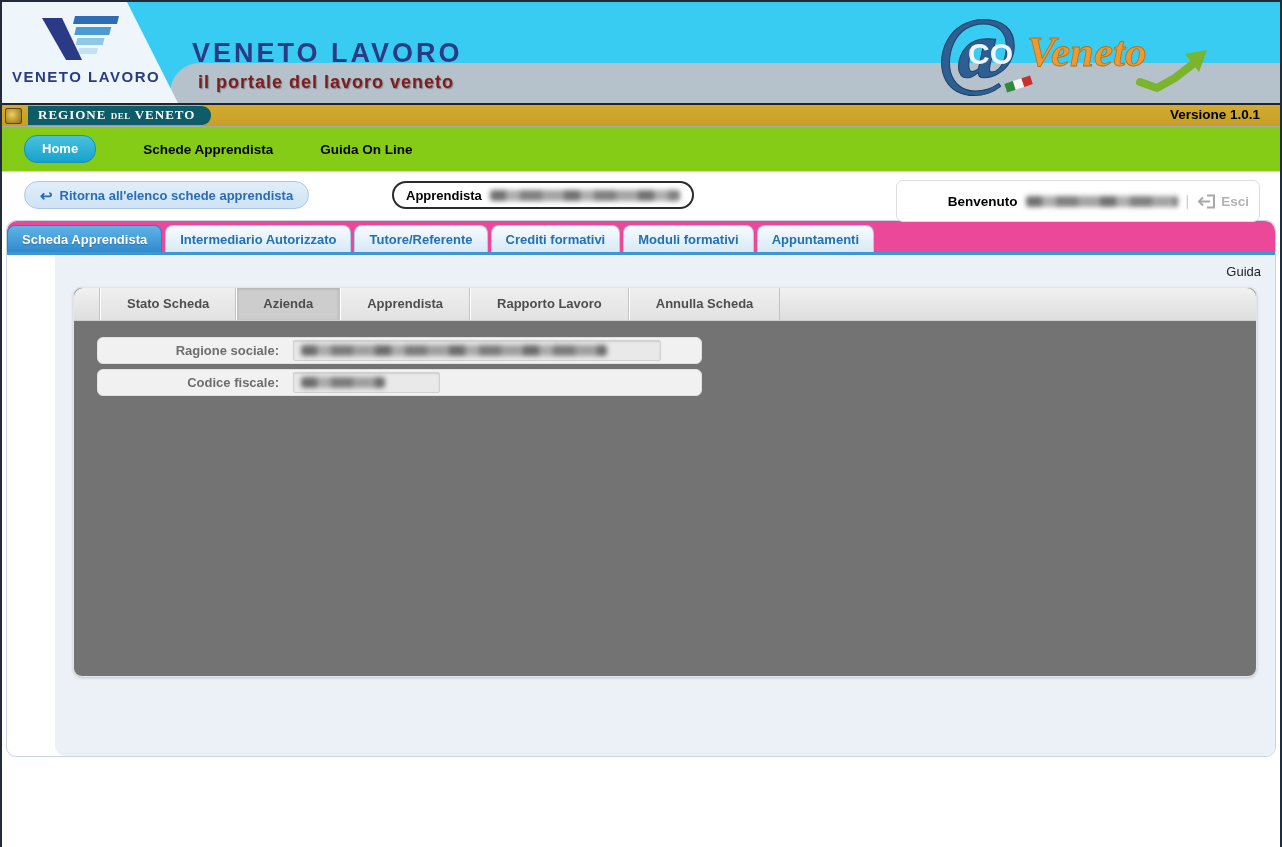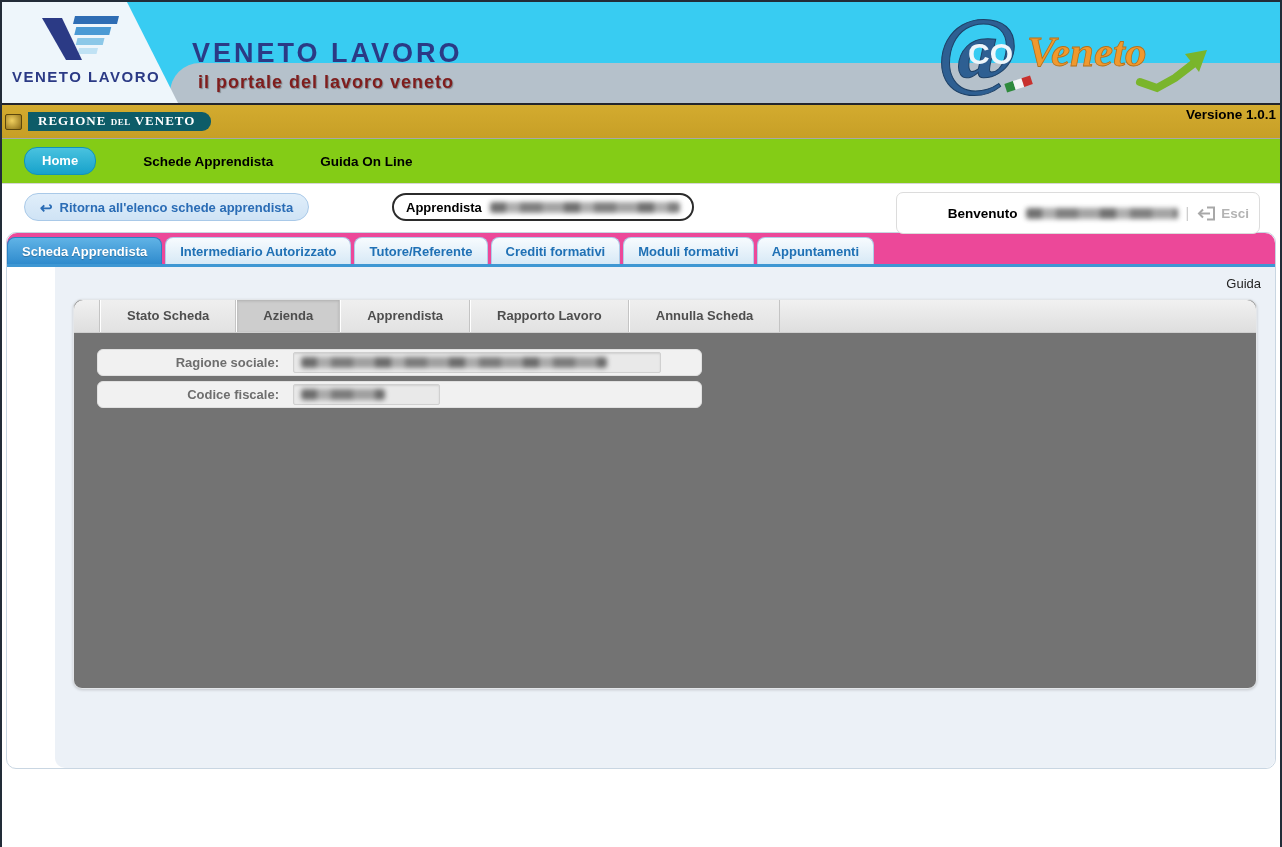--- a/index.html
+++ b/index.html
@@ -10,25 +10,25 @@
   .masthead { position:relative; height:101px; background:#38ccf2; overflow:hidden; }
   .gray-band { position:absolute; left:168px; right:0; bottom:0; height:40px; background:#b5c1cb; border-top-left-radius:30px; }
   .logo-box { position:absolute; left:0; top:0; width:176px; height:101px; background:#eef6fb; clip-path:polygon(0 0,71% 0,100% 100%,0 100%); padding-top:8px; }
   .logo-mark { display:block; margin:2px 0 0 28px; }
   .logo-text { display:block; margin:4px 0 0 10px; color:#2b3a85; font-weight:bold; font-size:15px; letter-spacing:1.5px; white-space:nowrap; }
   .site-title { position:absolute; left:190px; top:36px; color:#2b3a85; font-weight:bold; font-size:27px; letter-spacing:3px; }
   .site-subtitle { position:absolute; left:196px; top:70px; color:#7f1d1d; font-weight:bold; font-size:18px; letter-spacing:1px; text-shadow:1px 1px 1px rgba(60,60,60,.45); }
   .coveneto { position:absolute; right:55px; top:0; width:290px; height:101px; }
 
   
-  .gold-bar { height:36px; background:linear-gradient(#d3ab2f,#c79f26); border-top:2px solid #23252c; border-bottom:1px solid #a8a8a8; display:flex; align-items:center; position:relative; }
+  .gold-bar { height:24px; background:linear-gradient(#d3ab2f,#c79f26); border-top:2px solid #23252c; border-bottom:1px solid #a8a8a8; display:flex; align-items:center; position:relative; }
   .lion-icon { width:17px; height:16px; margin-left:3px; border:1px solid #5c470c; border-radius:2px; background:radial-gradient(circle at 40% 40%, #f0cf5e, #8a6a15); }
   .regione-badge { margin-left:6px; background:#0d5c68; color:#fff; font-family:"Liberation Serif", serif; font-weight:bold; font-size:13px; letter-spacing:1px; padding:1px 16px 2px 10px; border-radius:0 9px 9px 0; white-space:nowrap; }
   .regione-badge .small-del { font-size:9px; letter-spacing:.5px; }
-  .version-label { position:absolute; right:4px; top:2px; font-weight:bold; font-size:13.5px; color:#000; }
+  .version-label { position:absolute; right:20px; top:2px; font-weight:bold; font-size:13.5px; color:#000; }
 
   
   .main-nav { height:45px; background:#84cc16; border-bottom:1px solid #d6d6d6; display:flex; align-items:center; }
   .home-pill { margin-left:22px; padding:5px 17px 6px; border-radius:13px; background:linear-gradient(#49c2df,#17a2cb); border:1px solid #1193ba; color:#fff; font-weight:bold; font-size:13px; cursor:pointer; }
   .nav-link { margin-left:47px; font-weight:bold; font-size:13.5px; color:#000; cursor:pointer; }
 
   
   .toolbar { height:48px; background:#fff; position:relative; }
   .back-btn { position:absolute; left:22px; top:9px; height:28px; display:flex; align-items:center; gap:7px; padding:0 15px; background:linear-gradient(#e0eefa,#cfe3f5); border:1px solid #a9c9e8; border-radius:14px; color:#2a6cb5; font-weight:bold; font-size:13px; cursor:pointer; }
   .back-arrow { font-size:15px; line-height:1; }

